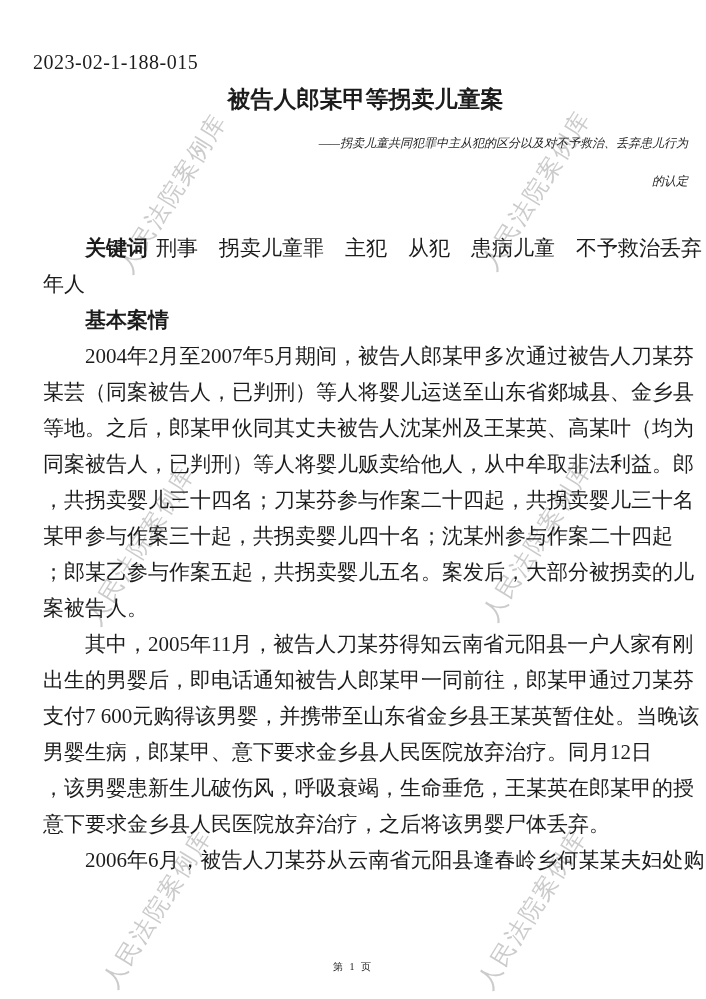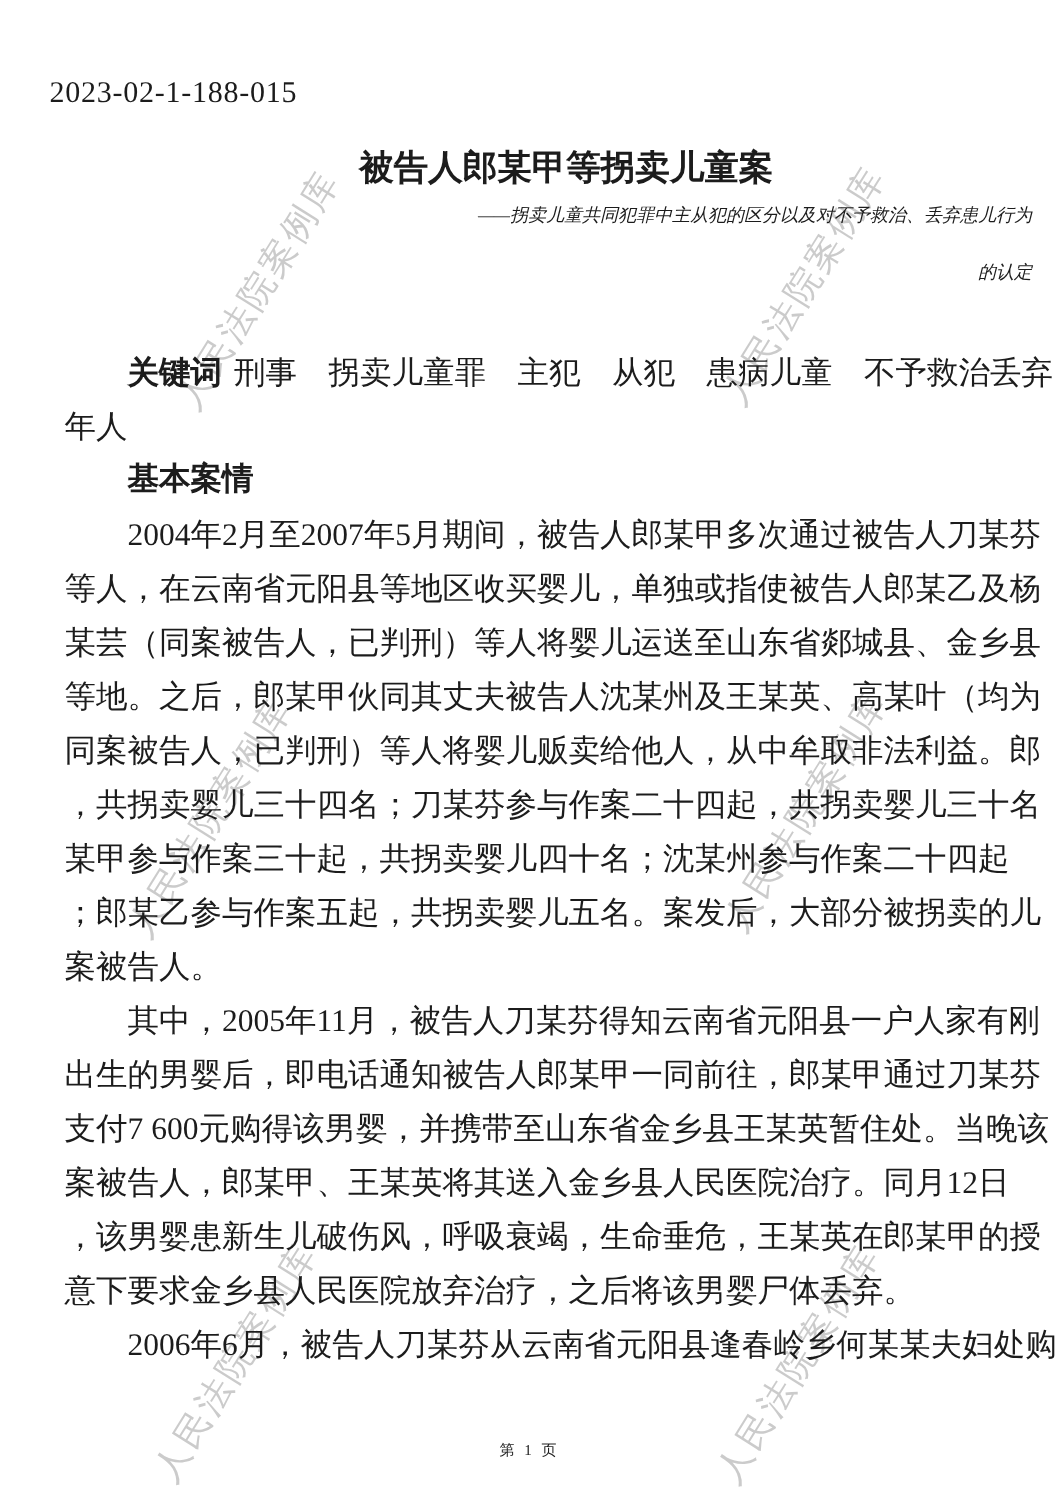--- a/index.html
+++ b/index.html
@@ -32,21 +32,21 @@
   
   .case-number{
     position:absolute;left:33px;top:51px;
     font-size:20px;letter-spacing:.5px;z-index:1;
   }
   .doc-title{
     position:absolute;left:43px;width:645px;top:84px;
     text-align:center;
     font-size:23px;font-weight:700;
     font-family:"Liberation Sans",sans-serif;
-    z-index:1;margin:12px;
+    z-index:1;margin:0;
   }
   .subtitle{
     position:absolute;left:43px;width:645px;top:124px;
     text-align:right;
     font-size:12px;line-height:38px;
     font-style:italic;
     z-index:1;
   }
   
   .content{
@@ -95,32 +95,31 @@
   </div>
 
   <div class="content">
     <div class="line indent">
       <span class="kw-label">关键词</span><span>刑事　拐卖儿童罪　主犯　从犯　患病儿童　不予救治丢弃　未成</span>
     </div>
     <div class="line">年人</div>
     <div class="line indent section-heading">基本案情</div>
     <div>
         <div class="line indent">2004年2月至2007年5月期间，被告人郎某甲多次通过被告人刀某芬</div>
-        <div class="line">等人，在云南省元阳县等地区收买婴儿，单独或指使被告人郎某乙及杨</div>
         <div class="line">某芸（同案被告人，已判刑）等人将婴儿运送至山东省郯城县、金乡县</div>
         <div class="line">等地。之后，郎某甲伙同其丈夫被告人沈某州及王某英、高某叶（均为</div>
         <div class="line">同案被告人，已判刑）等人将婴儿贩卖给他人，从中牟取非法利益。郎</div>
         <div class="line">，共拐卖婴儿三十四名；刀某芬参与作案二十四起，共拐卖婴儿三十名</div>
         <div class="line">某甲参与作案三十起，共拐卖婴儿四十名；沈某州参与作案二十四起</div>
         <div class="line">；郎某乙参与作案五起，共拐卖婴儿五名。案发后，大部分被拐卖的儿</div>
         <div class="line">案被告人。</div>
         <div class="line indent">其中，2005年11月，被告人刀某芬得知云南省元阳县一户人家有刚</div>
         <div class="line">出生的男婴后，即电话通知被告人郎某甲一同前往，郎某甲通过刀某芬</div>
         <div class="line">支付7 600元购得该男婴，并携带至山东省金乡县王某英暂住处。当晚该</div>
-        <div class="line">案被告人，郎某甲、王某英将其送入金乡县人民医院治疗。同月12日</div>
+        <div class="line">男婴生病，郎某甲、意下要求金乡县人民医院放弃治疗。同月12日</div>
         <div class="line">，该男婴患新生儿破伤风，呼吸衰竭，生命垂危，王某英在郎某甲的授</div>
         <div class="line">意下要求金乡县人民医院放弃治疗，之后将该男婴尸体丢弃。</div>
         <div class="line indent">2006年6月，被告人刀某芬从云南省元阳县逢春岭乡何某某夫妇处购</div>
       </div>
   </div>
 
   <div class="page-footer">第 1 页</div>
 
 </div>
 

